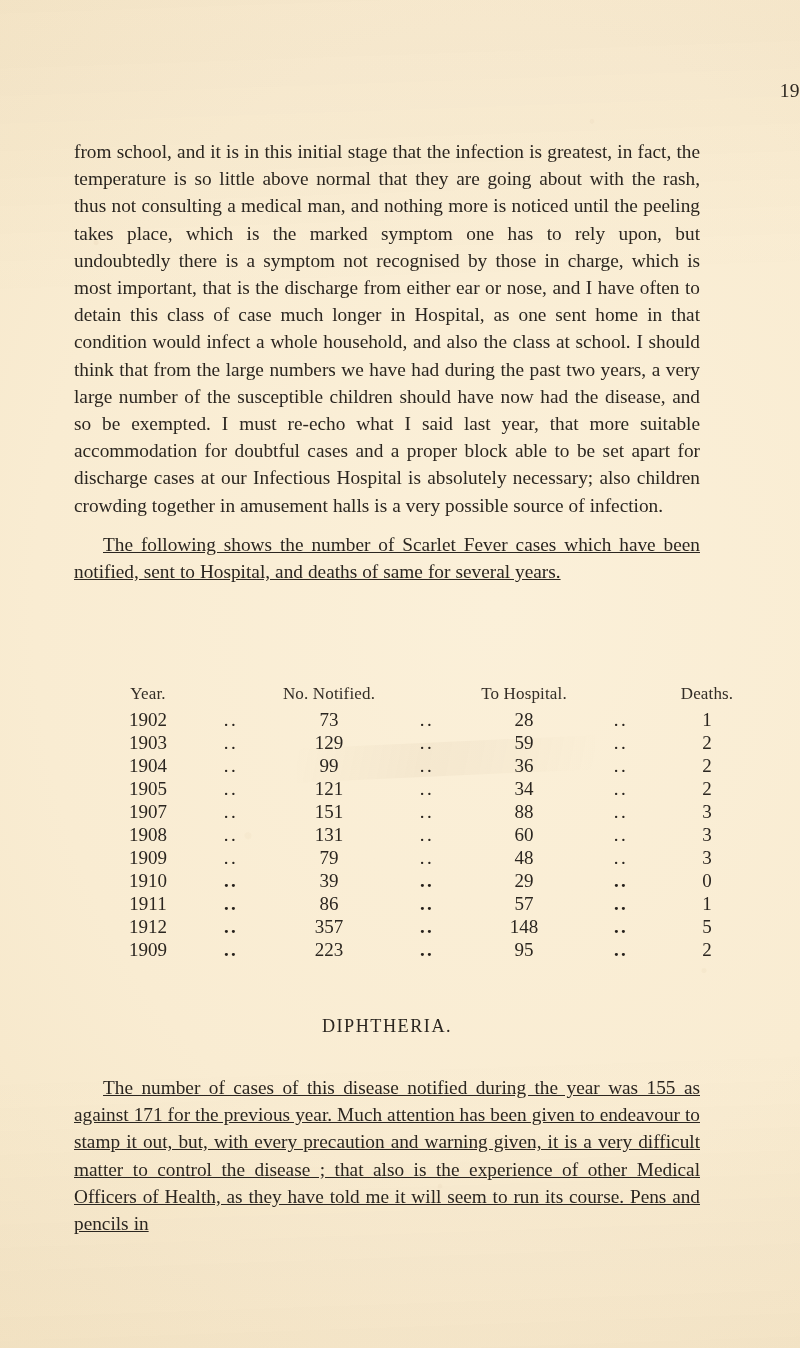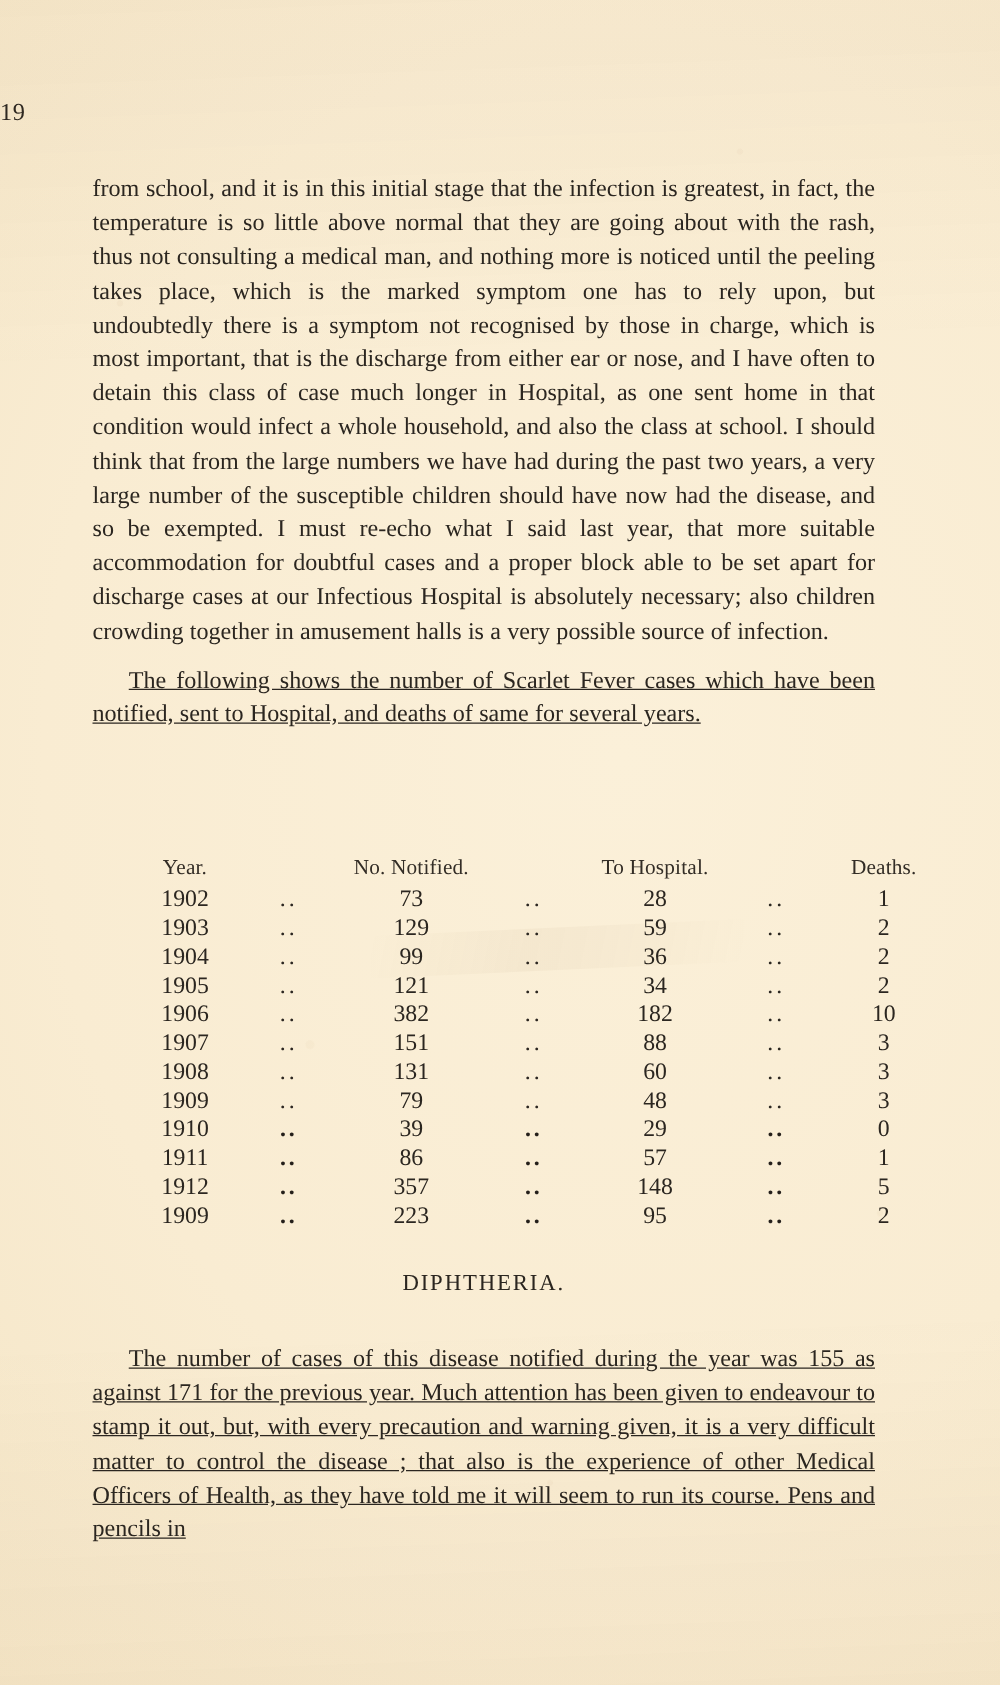--- a/index.html
+++ b/index.html
@@ -47,21 +47,21 @@
     transform: rotate(-2.6deg);
     pointer-events: none;
     mix-blend-mode: multiply;
   }
 
   .folio {
     position: absolute;
     top: 80px;
     left: 0;
     width: 800px;
-    text-align: left;
+    text-align: right;
     font-size: 19.5px;
     letter-spacing: .4px;
     color: #2e2821;
   }
 
   .body-col {
     position: absolute;
     left: 62px;
     top: 126px;
     width: 650px;
@@ -218,29 +218,20 @@
           <tr>
             <td>1905</td>
             <td class="dots">..</td>
             <td>121</td>
             <td class="dots">..</td>
             <td>34</td>
             <td class="dots">..</td>
             <td>2</td>
           </tr>
           <tr>
-            <td>1906</td>
-            <td class="dots">..</td>
-            <td>382</td>
-            <td class="dots">..</td>
-            <td>182</td>
-            <td class="dots">..</td>
-            <td>10</td>
-          </tr>
-          <tr>
             <td>1907</td>
             <td class="dots">..</td>
             <td>151</td>
             <td class="dots">..</td>
             <td>88</td>
             <td class="dots">..</td>
             <td>3</td>
           </tr>
           <tr>
             <td>1908</td>

